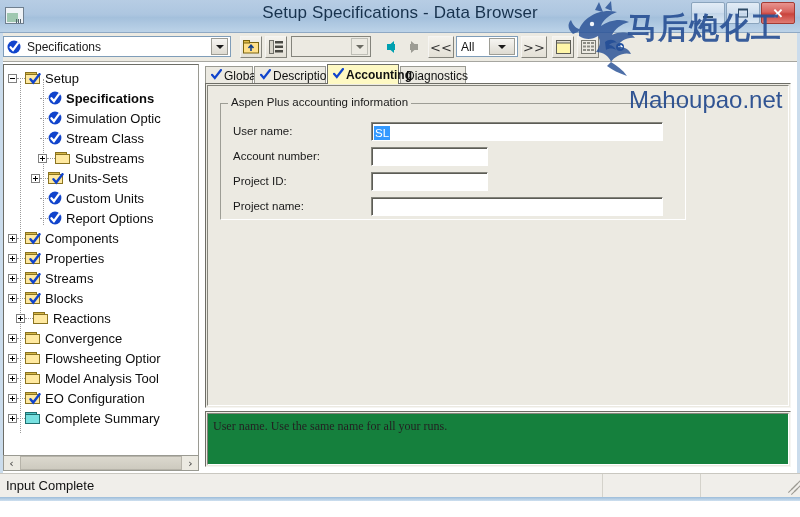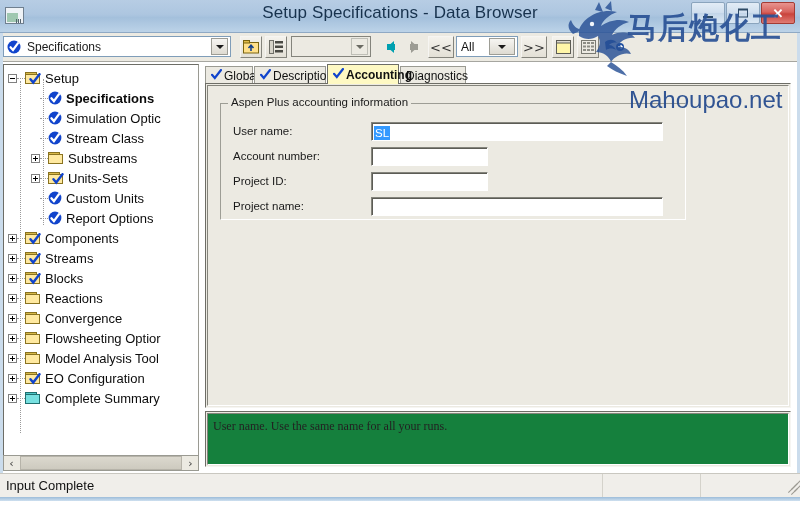--- a/index.html
+++ b/index.html
@@ -511,21 +511,21 @@
           <span class="spacer9"></span>
           <span class="dots-h"></span>
           <span class="ico-round">
             <svg class="chkmark" width="14" height="14" viewBox="0 0 14 14">
               <circle cx="7" cy="7" r="6.4" fill="#1144cc"></circle>
               <path d="M3.4 7.3 L5.9 10.1 L11 3.1" stroke="#ffffff" stroke-width="2.3" fill="none" stroke-linecap="round"></path>
             </svg>
           </span>
           <span class="tlabel">Stream Class</span>
         </div>
-        <div class="trow" style="padding-left:27px">
+        <div class="trow" style="padding-left:34px">
           <span class="expander plus"></span>
           <span class="dots-h"></span>
           <span class="ico-folder">
             <span class="tab"></span>
             <span class="body"></span>
           </span>
           <span class="tlabel">Substreams</span>
         </div>
         <div class="trow" style="padding-left:27px">
           <span class="expander plus"></span>
@@ -576,35 +576,47 @@
         <div class="trow" style="padding-left:4px">
           <span class="expander plus"></span>
           <span class="dots-h"></span>
           <span class="ico-folder">
             <span class="tab"></span>
             <span class="body"></span>
             <span class="chk"><svg width="12" height="12" viewBox="0 0 12 12">
                 <path d="M1.5 6.2 L4.2 9.5 L10.5 1.2" stroke="#1144cc" stroke-width="2.4" fill="none" stroke-linecap="round"></path>
               </svg></span>
           </span>
-          <span class="tlabel">Streams</span>
+          <span class="tlabel">Properties</span>
         </div>
         <div class="trow" style="padding-left:4px">
           <span class="expander plus"></span>
           <span class="dots-h"></span>
           <span class="ico-folder">
             <span class="tab"></span>
             <span class="body"></span>
             <span class="chk"><svg width="12" height="12" viewBox="0 0 12 12">
                 <path d="M1.5 6.2 L4.2 9.5 L10.5 1.2" stroke="#1144cc" stroke-width="2.4" fill="none" stroke-linecap="round"></path>
               </svg></span>
           </span>
+          <span class="tlabel">Streams</span>
+        </div>
+        <div class="trow" style="padding-left:4px">
+          <span class="expander plus"></span>
+          <span class="dots-h"></span>
+          <span class="ico-folder">
+            <span class="tab"></span>
+            <span class="body"></span>
+            <span class="chk"><svg width="12" height="12" viewBox="0 0 12 12">
+                <path d="M1.5 6.2 L4.2 9.5 L10.5 1.2" stroke="#1144cc" stroke-width="2.4" fill="none" stroke-linecap="round"></path>
+              </svg></span>
+          </span>
           <span class="tlabel">Blocks</span>
         </div>
-        <div class="trow" style="padding-left:4px">
+        <div class="trow" style="padding-left:12px">
           <span class="expander plus"></span>
           <span class="dots-h"></span>
           <span class="ico-folder">
             <span class="tab"></span>
             <span class="body"></span>
           </span>
           <span class="tlabel">Reactions</span>
         </div>
         <div class="trow" style="padding-left:4px">
           <span class="expander plus"></span>

